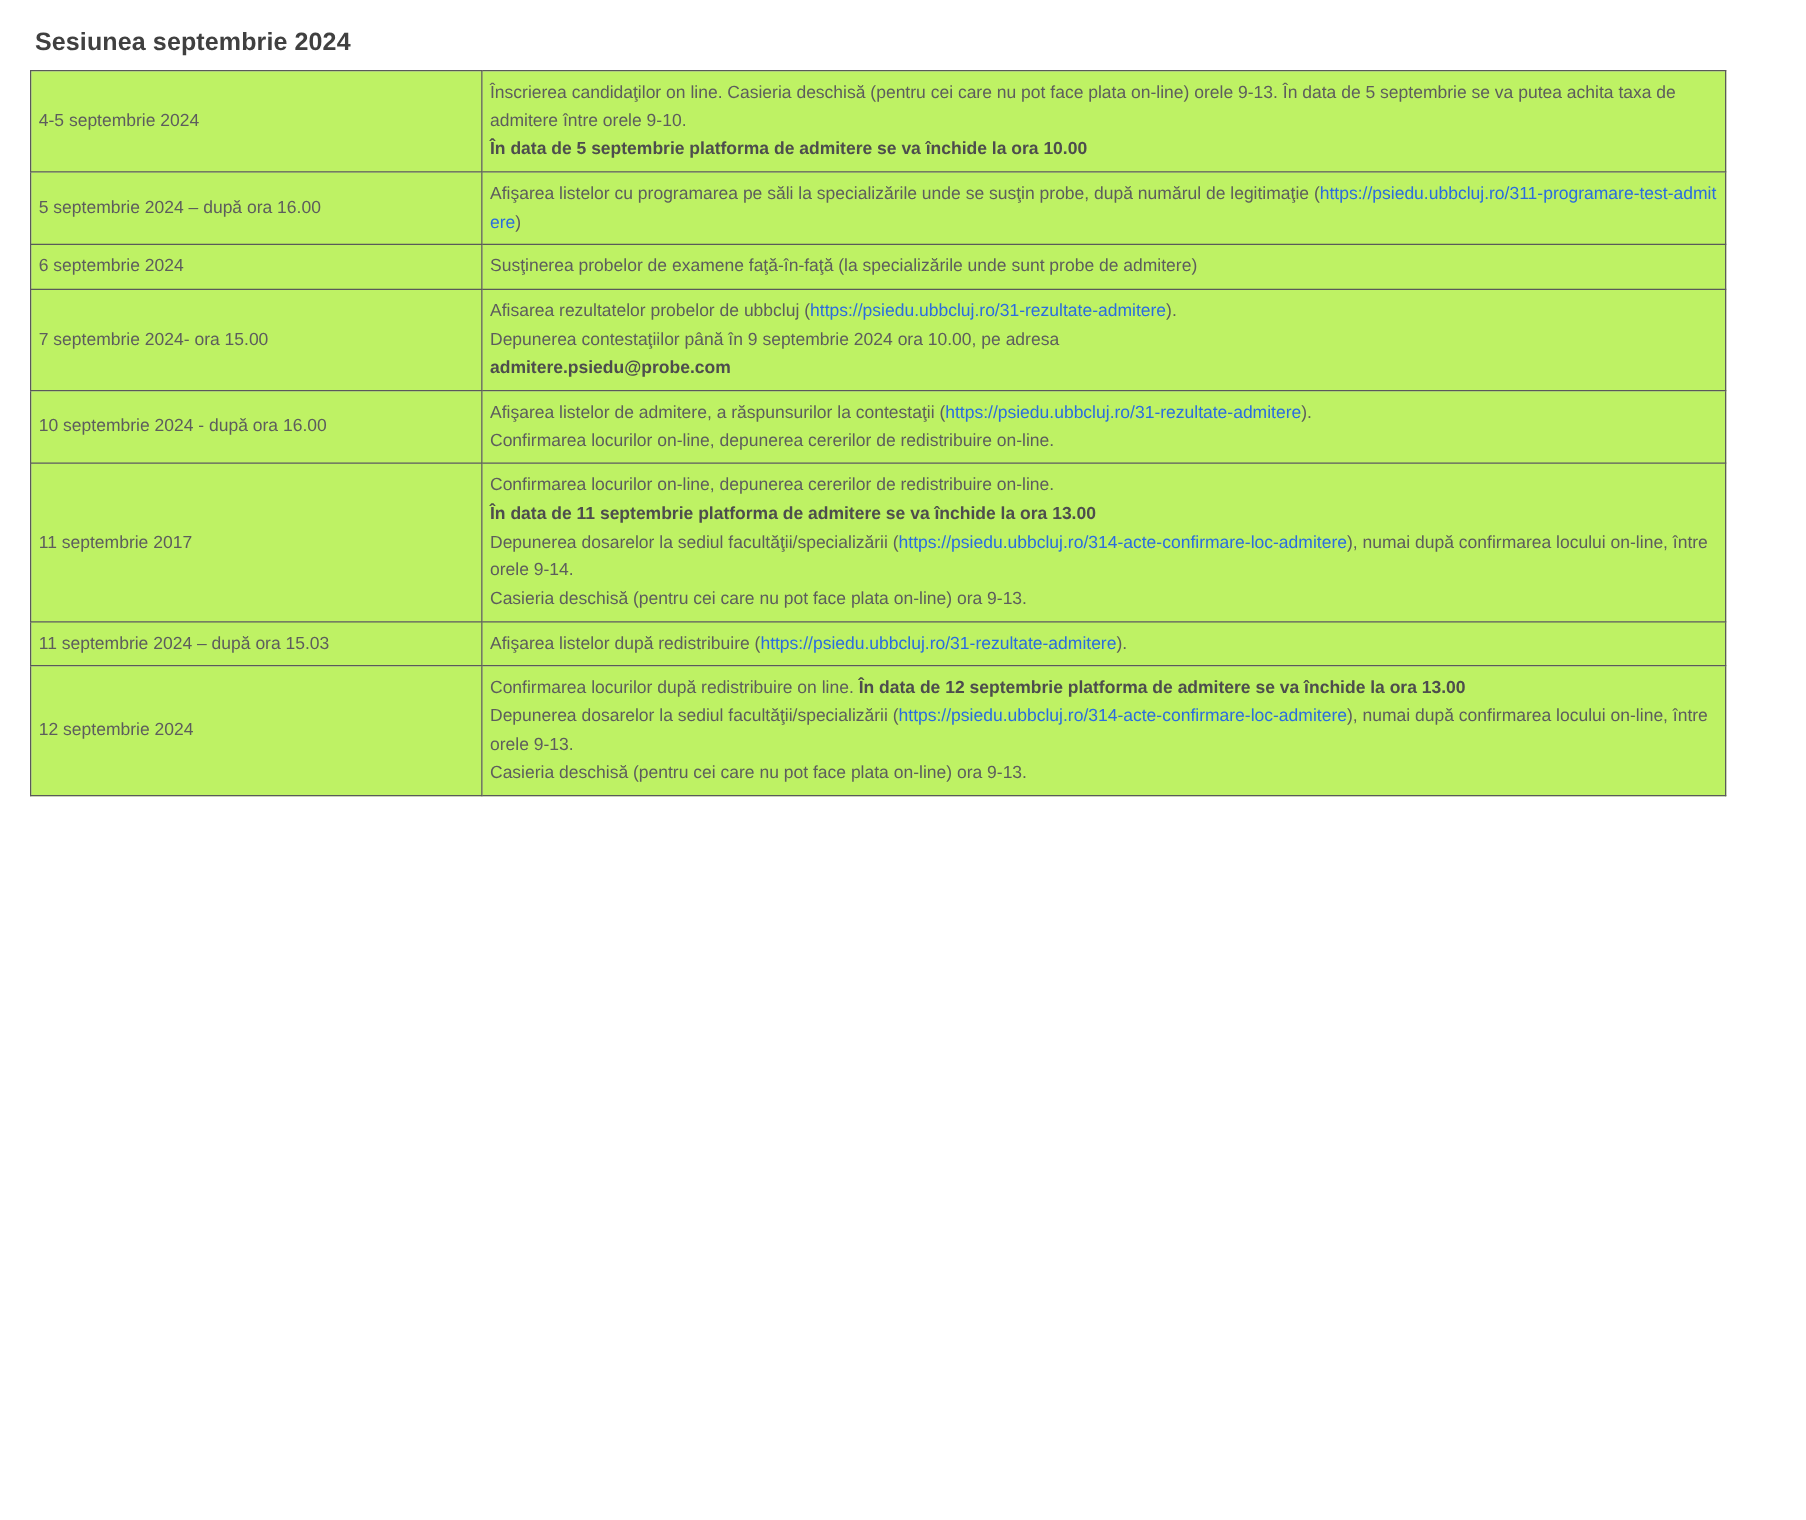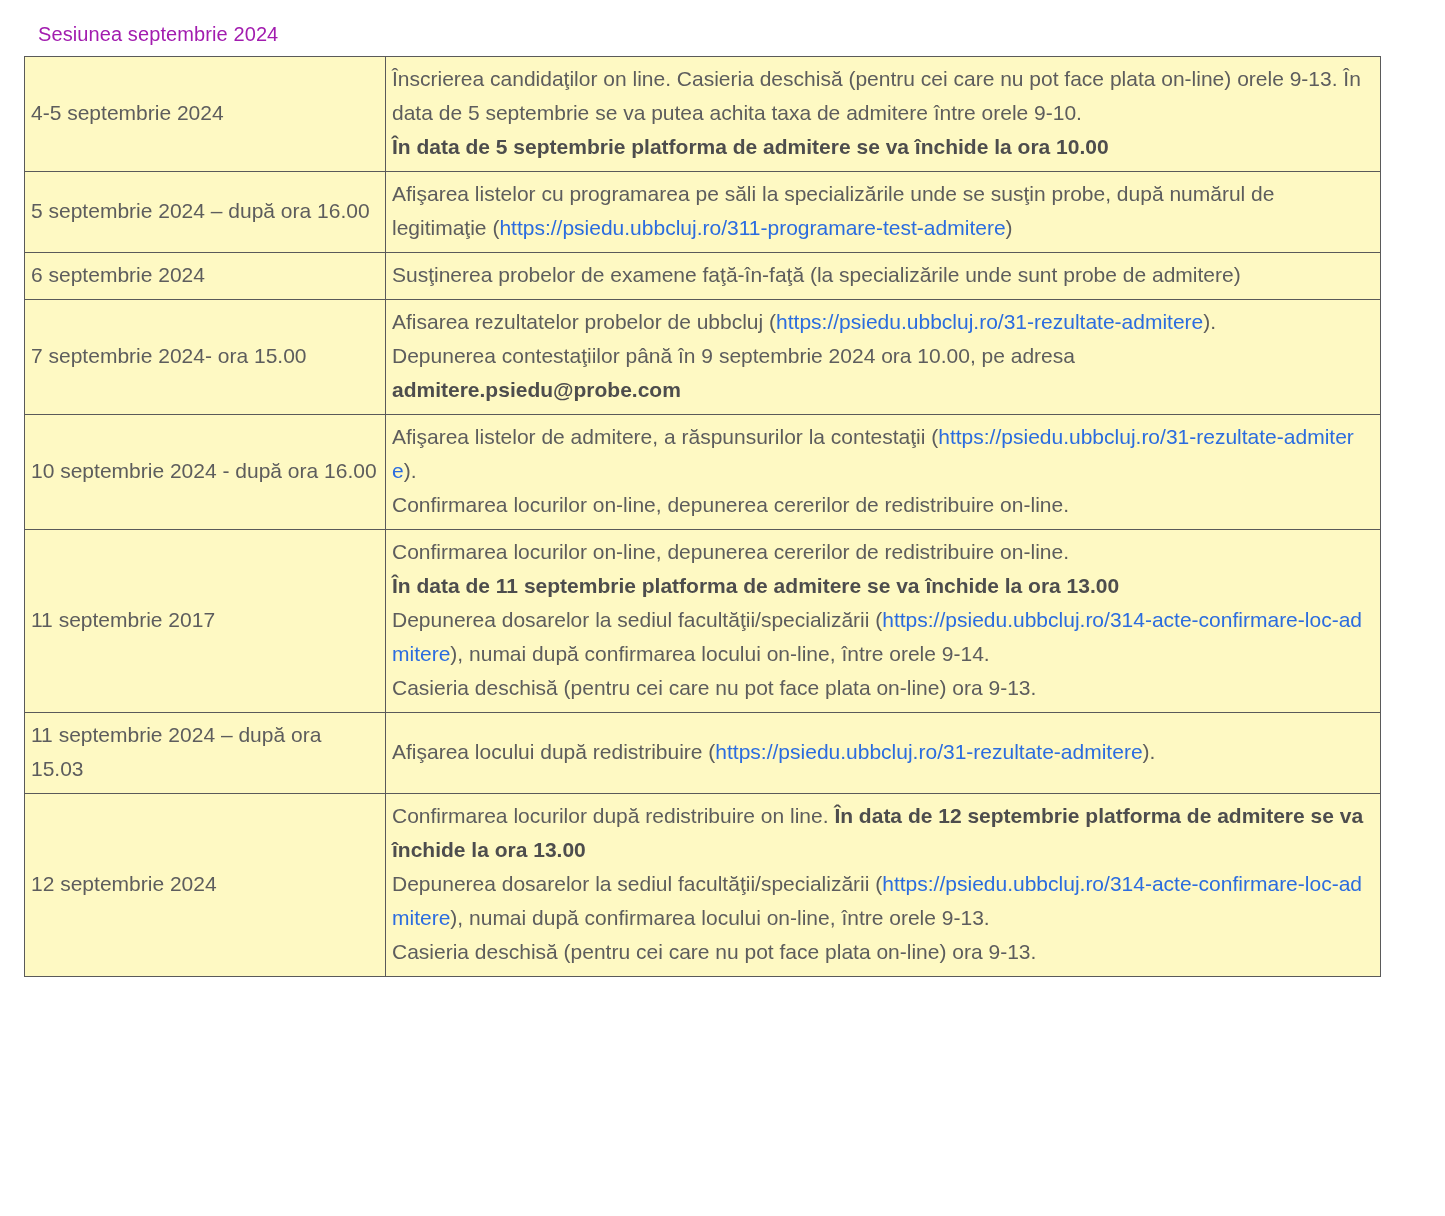--- a/index.html
+++ b/index.html
@@ -16,40 +16,40 @@
   }
   #page {
     position: relative;
     width: 1445px;
     height: 1216px;
     box-sizing: border-box;
     padding: 22px 0 0 24px;
   }
   #doc-title {
     font-size: 20px;
-    font-weight: normal;
-    color: #a21caf;
+    font-weight: bold;
+    color: #404040;
     letter-spacing: 0.1px;
-    margin: 0 0 10px 14px;
+    margin: 0 0 10px 4px;
     line-height: 1.2;
   }
   table.schedule {
     border-collapse: collapse;
     table-layout: fixed;
     width: 1332px;
     border: 0;
   }
   table.schedule td {
     border: 1.5px solid #5a5a5a;
     vertical-align: middle;
     padding: 5px 6px 7px 6px;
-    font-size: 21px;
+    font-size: 14px;
     line-height: 1.62;
     color: #5d5d5d;
-    background: #fef9c3;
+    background: #bef264;
   }
   td.date-cell {
     width: 348px;
     padding-left: 5px;
     padding-right: 4px;
     margin-top: 16px;
   }
   td.desc-cell {
     width: 982px;
     vertical-align: top;
@@ -115,21 +115,21 @@
           <td class="desc-cell">
             <span class="line"><span>Confirmarea locurilor on-line, depunerea cererilor de redistribuire on-line.</span></span>
             <span class="line"><strong class="bold">În data de 11 septembrie platforma de admitere se va închide la ora 13.00</strong></span>
             <span class="line"><span> Depunerea dosarelor la sediul facultăţii/specializării (</span><a class="lnk" href="#">https://psiedu.ubbcluj.ro/314-acte-confirmare-loc-admitere</a><span>), numai după confirmarea locului on-line, între orele 9-14.</span></span>
             <span class="line"><span>Casieria deschisă (pentru cei care nu pot face plata on-line) ora 9-13.</span></span>
           </td>
         </tr>
         <tr>
           <td class="date-cell">11 septembrie 2024 – după ora 15.03</td>
           <td class="desc-cell">
-            <span class="line"><span>Afişarea locului după redistribuire (</span><a class="lnk" href="#">https://psiedu.ubbcluj.ro/31-rezultate-admitere</a><span>).</span></span>
+            <span class="line"><span>Afişarea listelor după redistribuire (</span><a class="lnk" href="#">https://psiedu.ubbcluj.ro/31-rezultate-admitere</a><span>).</span></span>
           </td>
         </tr>
         <tr>
           <td class="date-cell">12 septembrie 2024</td>
           <td class="desc-cell">
             <span class="line"><span>Confirmarea locurilor după redistribuire on line. </span><strong class="bold">În data de 12 septembrie platforma de admitere se va închide la ora 13.00</strong></span>
             <span class="line"><span>Depunerea dosarelor la sediul facultăţii/specializării (</span><a class="lnk" href="#">https://psiedu.ubbcluj.ro/314-acte-confirmare-loc-admitere</a><span>), numai după confirmarea locului on-line, între orele 9-13.</span></span>
             <span class="line"><span>Casieria deschisă (pentru cei care nu pot face plata on-line) ora 9-13.</span></span>
           </td>
         </tr>

